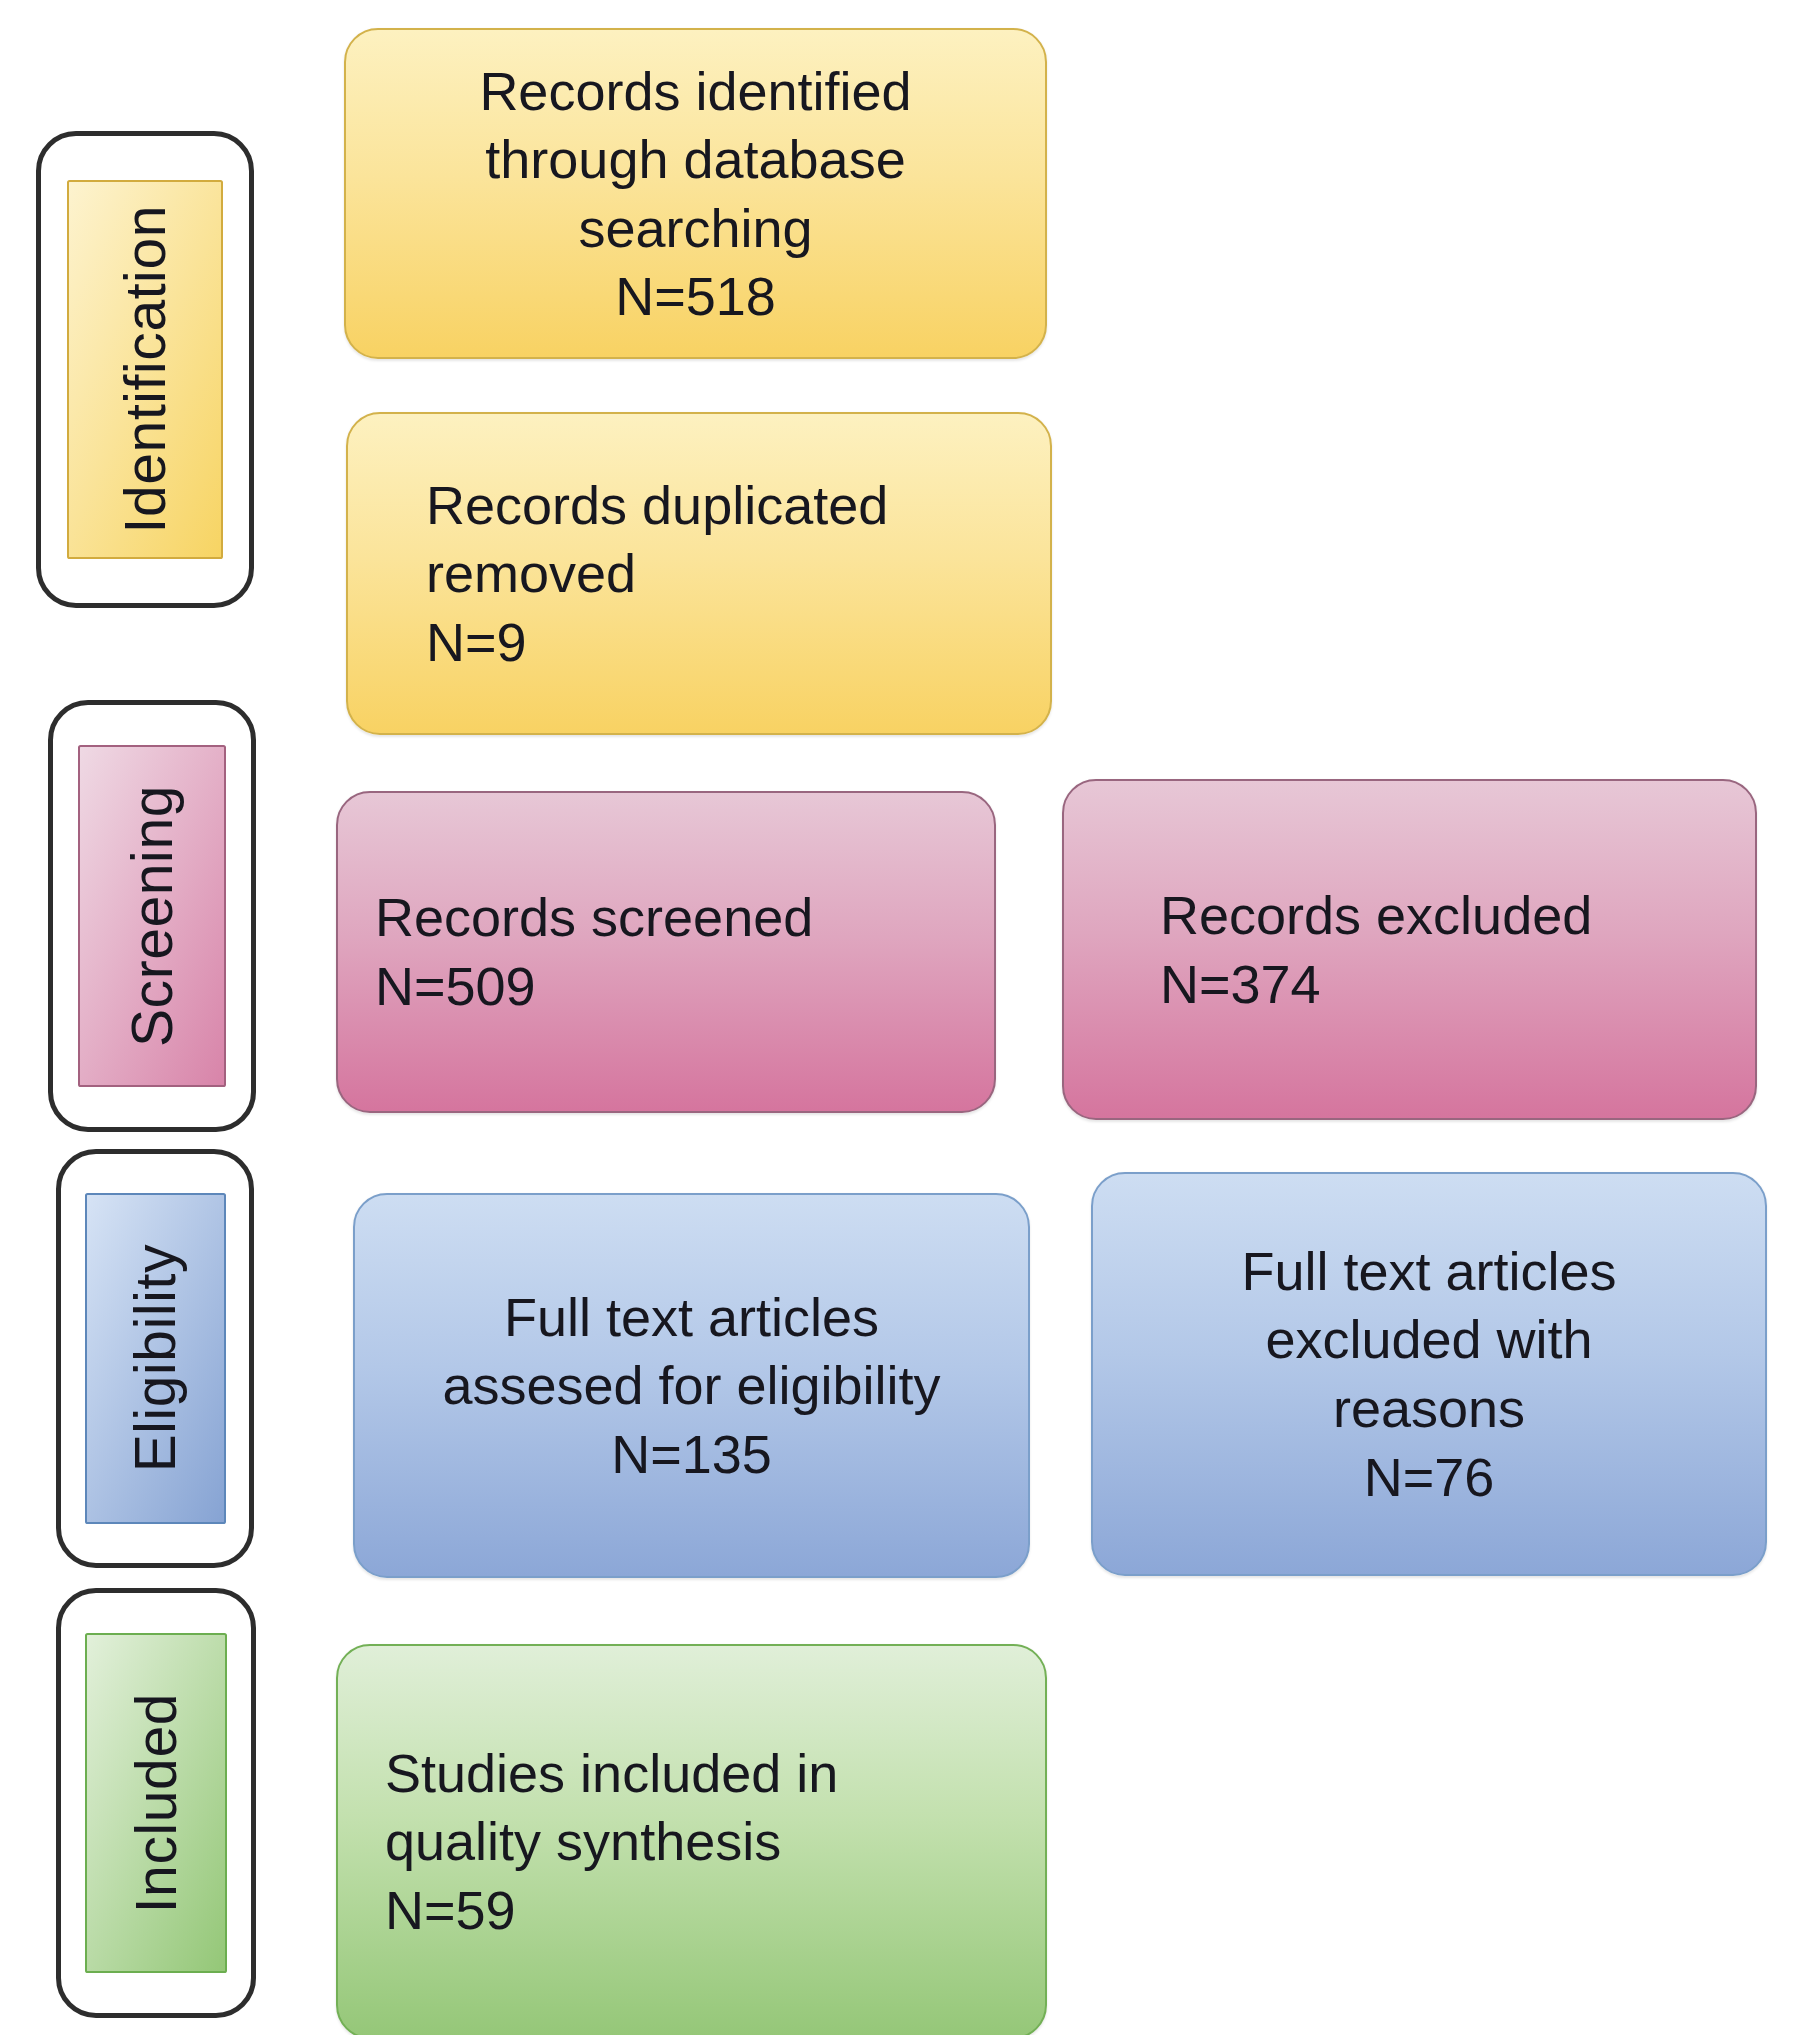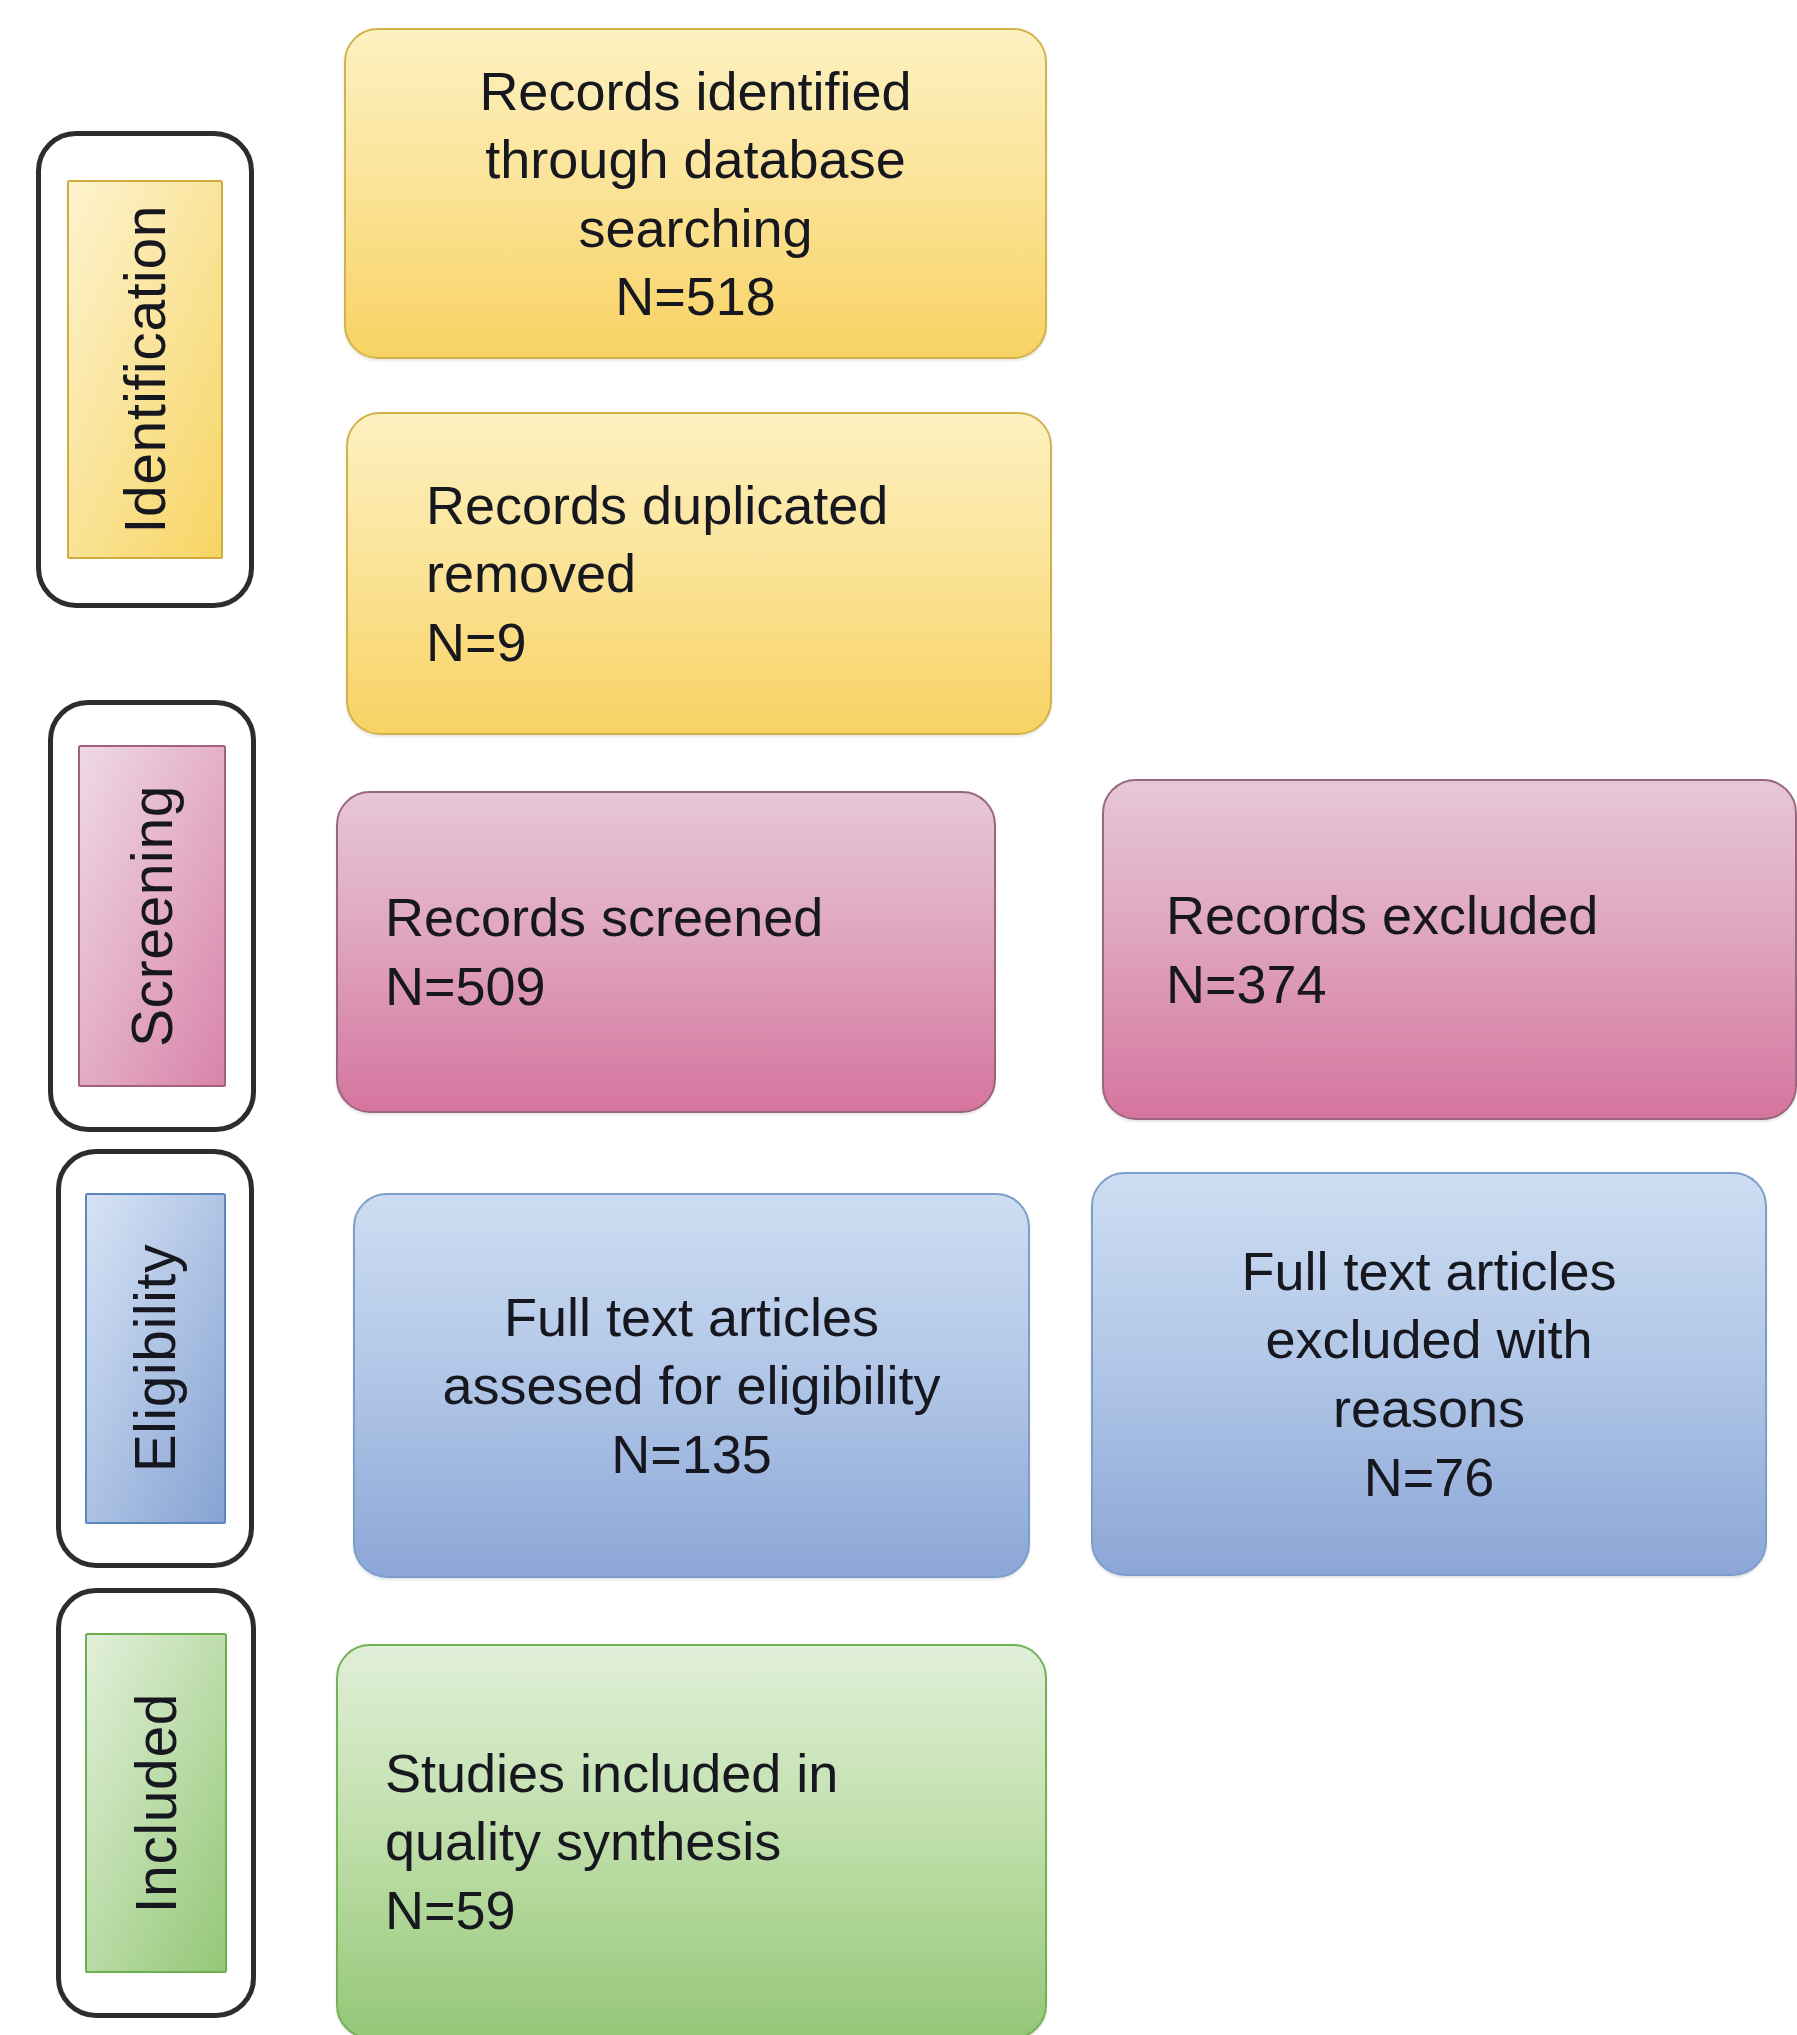--- a/index.html
+++ b/index.html
@@ -75,22 +75,22 @@
   .inner-green  { background: linear-gradient(115deg, #e2f0da 0%, #94c777 100%); border-color: #6cae50; }
 
   
   #label-identification { left: 36px;  top: 131px;  width: 218px;  height: 477px; }
   #label-screening      { left: 48px;  top: 700px; width: 208px;  height: 432px; }
   #label-eligibility    { left: 56px;  top: 1149px; width: 198px;  height: 419px; }
   #label-included       { left: 56px;  top: 1588px; width: 200px;  height: 430px; }
 
   #box-records-identified  { left: 344px;  top: 28.4px;   width: 703px; height: 331px; }
   #box-records-duplicated  { left: 346px;  top: 412px;  width: 706px; height: 323px; padding-left: 78px; }
-  #box-records-screened    { left: 336px;  top: 791px; width: 660px; height: 322px; padding-left: 47px; }
-  #box-records-excluded    { left: 1062px; top: 779px; width: 695px; height: 341px; padding-left: 62px; margin-left: 40px; }
+  #box-records-screened    { left: 336px;  top: 791px; width: 660px; height: 322px; padding-left: 37px; }
+  #box-records-excluded    { left: 1062px; top: 779px; width: 695px; height: 341px; padding-left: 96px; }
   #box-fulltext-assessed   { left: 353px;  top: 1193px; width: 677px; height: 385px; }
   #box-fulltext-excluded   { left: 1091px; top: 1172px; width: 676px; height: 404px; }
   #box-studies-included    { left: 336px;  top: 1628px; width: 711px; height: 395px; padding-left: 47px; margin-top: 16px; }
 </style>
 </head>
 <body>
 
 <div id="stage">
 
   <div id="label-identification" class="stage-label">

